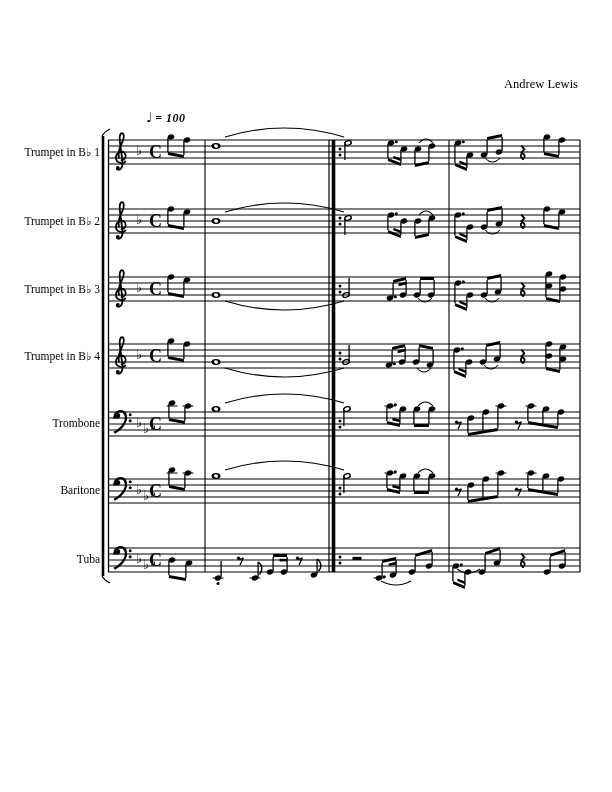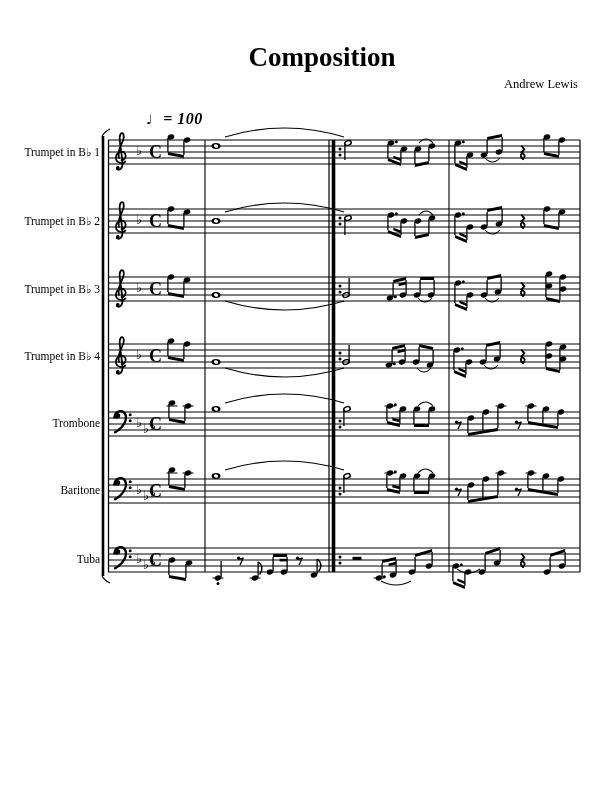--- a/index.html
+++ b/index.html
@@ -13,33 +13,32 @@
     font-size:27px;font-weight:bold;white-space:nowrap;
   }
   .composer{
     position:absolute;top:77px;right:34px;
     font-size:12.5px;font-weight:normal;white-space:nowrap;
   }
   .tempo{
     position:absolute;top:110px;left:146px;font-size:12px;white-space:nowrap;
   }
   .tempo .tnote{font-family:"DejaVu Sans",sans-serif;font-size:13px;font-style:normal;}
-  .tempo .ttext{font-style:italic;font-weight:bold;font-size:16px;letter-spacing:.5px;margin-left:8px;}
+  .tempo .ttext{font-style:italic;font-weight:bold;font-size:12px;letter-spacing:.5px;}
   .staff-label{
     position:absolute;right:512px;width:200px;text-align:right;
     font-size:11.5px;white-space:nowrap;
     font-family:"Liberation Serif","DejaVu Sans",serif;
   }
   svg#score-svg{position:absolute;left:0;top:0;}
 </style>
 </head>
 <body>
 
 <div class="page">
-  <div class="title">Composition</div>
   <div class="composer">Andrew Lewis</div>
   <div class="tempo"><span class="tnote">♩</span> <span class="ttext">= 100</span></div>
 
   <div class="staff-label" style="top: 144.5px;">Trumpet in B♭ 1</div>
   <div class="staff-label" style="top: 213.5px;">Trumpet in B♭ 2</div>
   <div class="staff-label" style="top: 281.5px;">Trumpet in B♭ 3</div>
   <div class="staff-label" style="top: 348.5px;">Trumpet in B♭ 4</div>
   <div class="staff-label" style="top: 416.5px;">Trombone</div>
   <div class="staff-label" style="top: 483.5px;">Baritone</div>
   <div class="staff-label" style="top: 552.5px;">Tuba</div>

